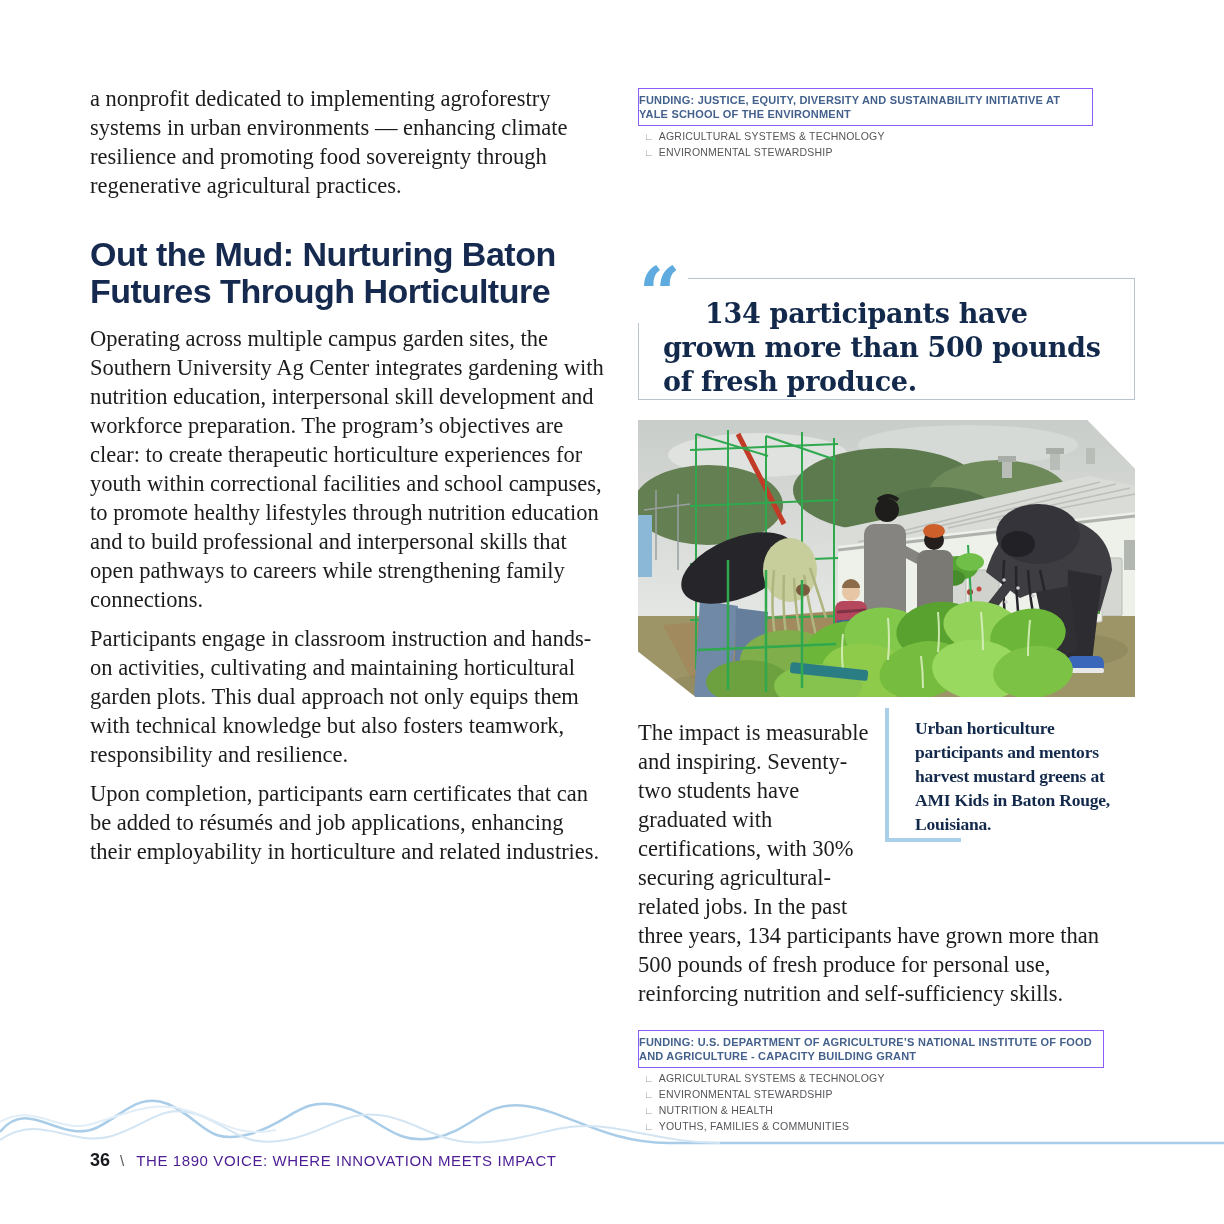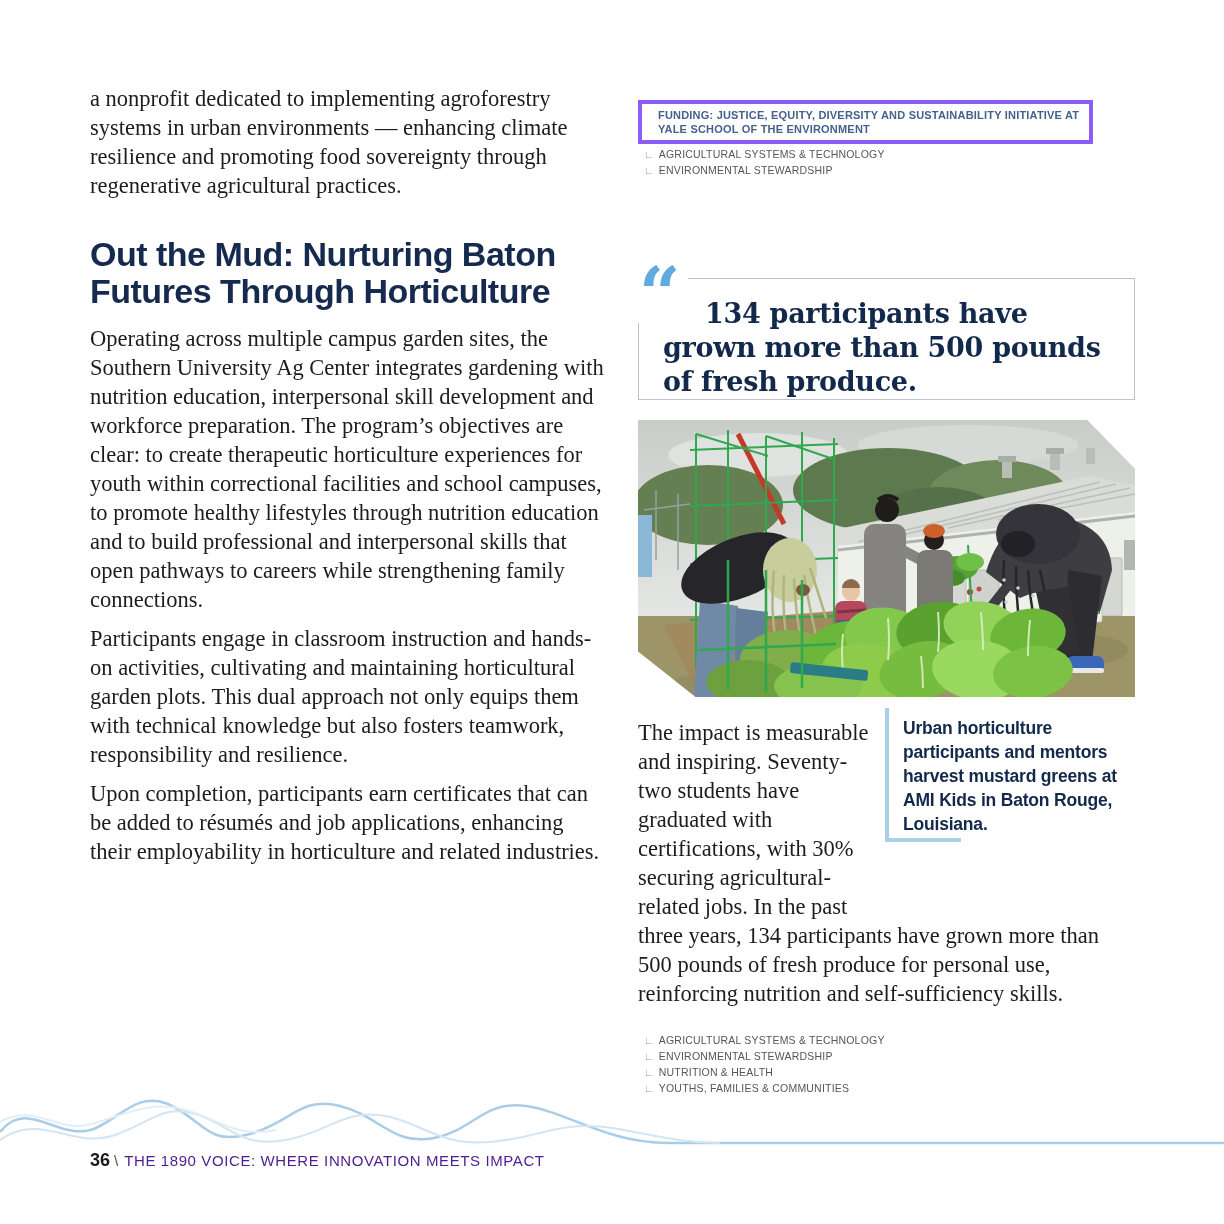--- a/index.html
+++ b/index.html
@@ -13,23 +13,22 @@
   .intro{margin-bottom:36px;}
   h1.article-title{
     font-family:"Liberation Sans", sans-serif;font-weight:bold;
     font-size:34px;line-height:37px;letter-spacing:-0.5px;color:#152a4e;
     margin:0 0 14px 0;
   }
   
   .col-right{position:absolute;left:638px;top:88px;width:497px;}
   .funding{position:absolute;left:0;width:497px;font-family:"Liberation Sans", sans-serif;}
   .funding-box{
-    border:4px solid #8b5cf6;width:455px;box-sizing:border-box;
-    padding:5px 8px 4px 16px;
-    margin-top:12px;
+    border:1px solid #8b5cf6;width:455px;box-sizing:border-box;
+    padding:5px 8px 4px 0;
   }
   .funding-title{
     color:#44618c;font-weight:bold;font-size:11px;line-height:13.5px;letter-spacing:0.2px;
   }
   .funding-tags{margin:4px 0 0 6px;}
   .funding-tag{display:flex;align-items:center;margin-top:4px;}
   .tag-marker{color:#9b9b9b;font-size:10px;margin-right:5px;line-height:11px;}
   .tag-label{color:#55565a;font-weight:normal;font-size:10.5px;letter-spacing:0.2px;line-height:12px;}
   
   .pull-quote{
@@ -50,36 +49,36 @@
   
   .photo{
     position:absolute;left:0;top:332px;width:497px;height:277px;
     clip-path:polygon(0 0, 90.4% 0, 100% 17.6%, 100% 100%, 11.6% 100%, 0 83.6%);
   }
   .photo svg{display:block;}
   
   .impact-wrap{position:absolute;left:0;top:618px;width:497px;}
   .caption-box{
     float:right;width:250px;min-height:196px;box-sizing:border-box;
-    margin-left:4px;position:relative;padding:10px 0 0 18px;
-    font-family:Liberation Sans, sans-serif;
+    margin-left:4px;position:relative;padding:10px 0 0 30px;
+    font-family:Liberation Serif, serif;
   }
   .caption-bar-v{position:absolute;left:0;top:2px;width:4px;height:130px;background:#a9cfe9;}
   .caption-bar-h{position:absolute;left:0;top:132px;width:76px;height:4px;background:#a9cfe9;}
   .caption-text{
     color:#13294b;font-weight:bold;font-size:17.5px;line-height:24px;letter-spacing:-0.2px;
   }
   .impact-text{margin-top:12px;}
   .funding-bottom{top:942px;}
   .funding-bottom .funding-box{width:466px;}
   
   .waves{position:absolute;left:0;top:1086px;width:1224px;height:64px;}
   .footer{
     position:absolute;left:90px;top:1150px;font-family:"Liberation Sans", sans-serif;
-    display:flex;align-items:baseline;
+    display:flex;align-items:baseline;gap:6px;
   }
   .page-number{font-weight:bold;font-size:18px;color:#17191d;letter-spacing:0;}
   .footer-sep{color:#55565a;font-size:15px;margin:0 6px 0 4px;}
   .footer-text{color:#4c1d95;font-size:15px;letter-spacing:0.6px;}
 </style>
 </head>
 <body>
 
 <div class="col-left">
   <p class="body-text intro">a nonprofit dedicated to implementing agroforestry systems in urban environments — enhancing climate resilience and promoting food sovereignty through regenerative agricultural practices.</p>
@@ -284,20 +283,23 @@
   <div class="impact-wrap">
     <div class="caption-box">
       <div class="caption-bar-v"></div>
       <div class="caption-bar-h"></div>
       <div class="caption-text">Urban horticulture participants and mentors harvest mustard greens at AMI Kids in Baton Rouge, Louisiana.</div>
     </div>
     <p class="body-text impact-text">The impact is measurable and inspiring. Seventy-two students have graduated with certifications, with 30% securing agricultural-related jobs. In the past three years, 134 participants have grown more than 500 pounds of fresh produce for personal use, reinforcing nutrition and self-sufficiency skills.</p>
   </div>
 
   <div class="funding funding-bottom">
+    <div class="funding-box">
+      <div class="funding-title">FUNDING: U.S. DEPARTMENT OF AGRICULTURE’S NATIONAL INSTITUTE OF FOOD AND AGRICULTURE - CAPACITY BUILDING GRANT</div>
+    </div>
     <div class="funding-tags">
       <div class="funding-tag">
         <span class="tag-marker">∟</span>
         <span class="tag-label">AGRICULTURAL SYSTEMS &amp; TECHNOLOGY</span>
       </div>
       <div class="funding-tag">
         <span class="tag-marker">∟</span>
         <span class="tag-label">ENVIRONMENTAL STEWARDSHIP</span>
       </div>
       <div class="funding-tag">

